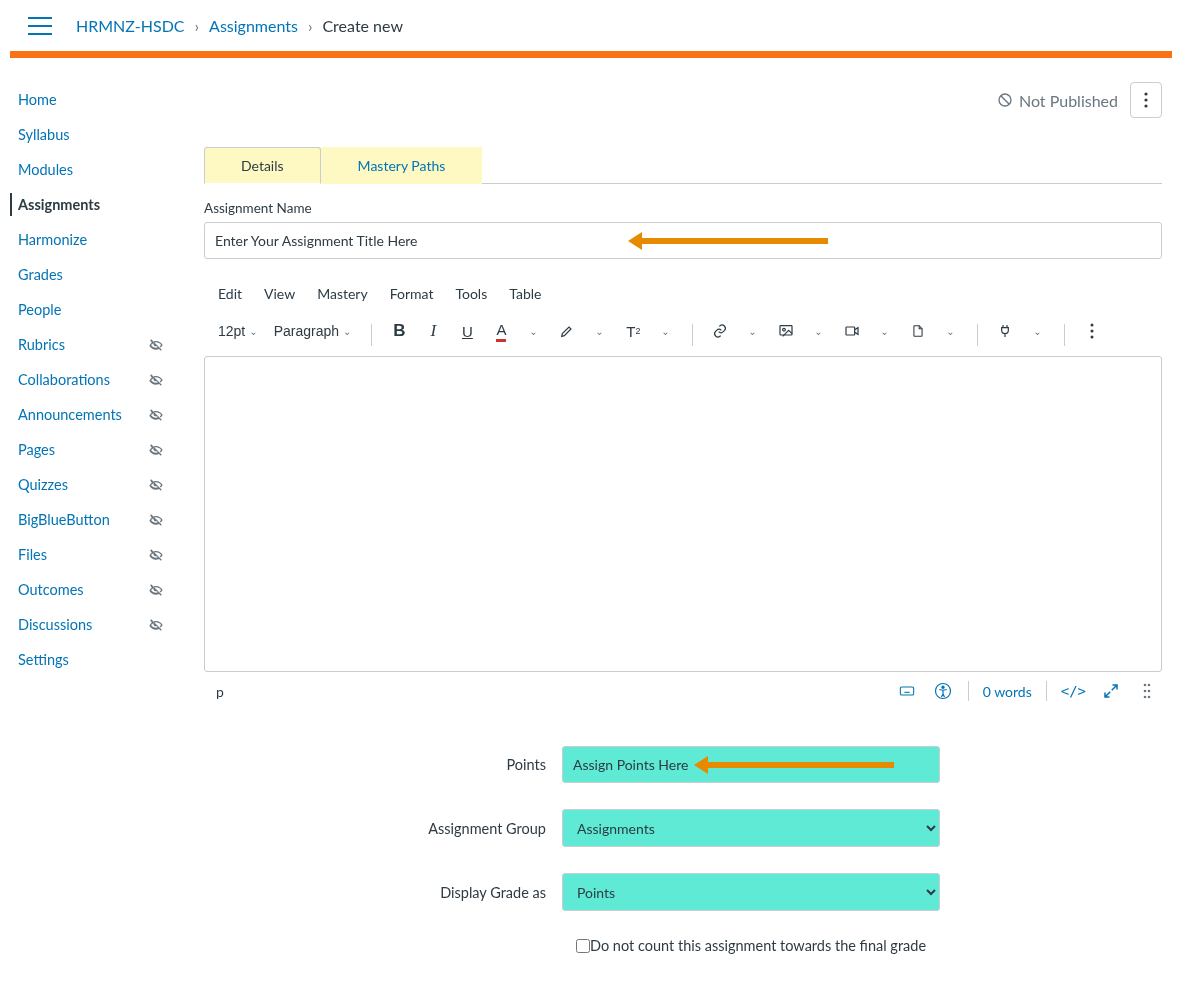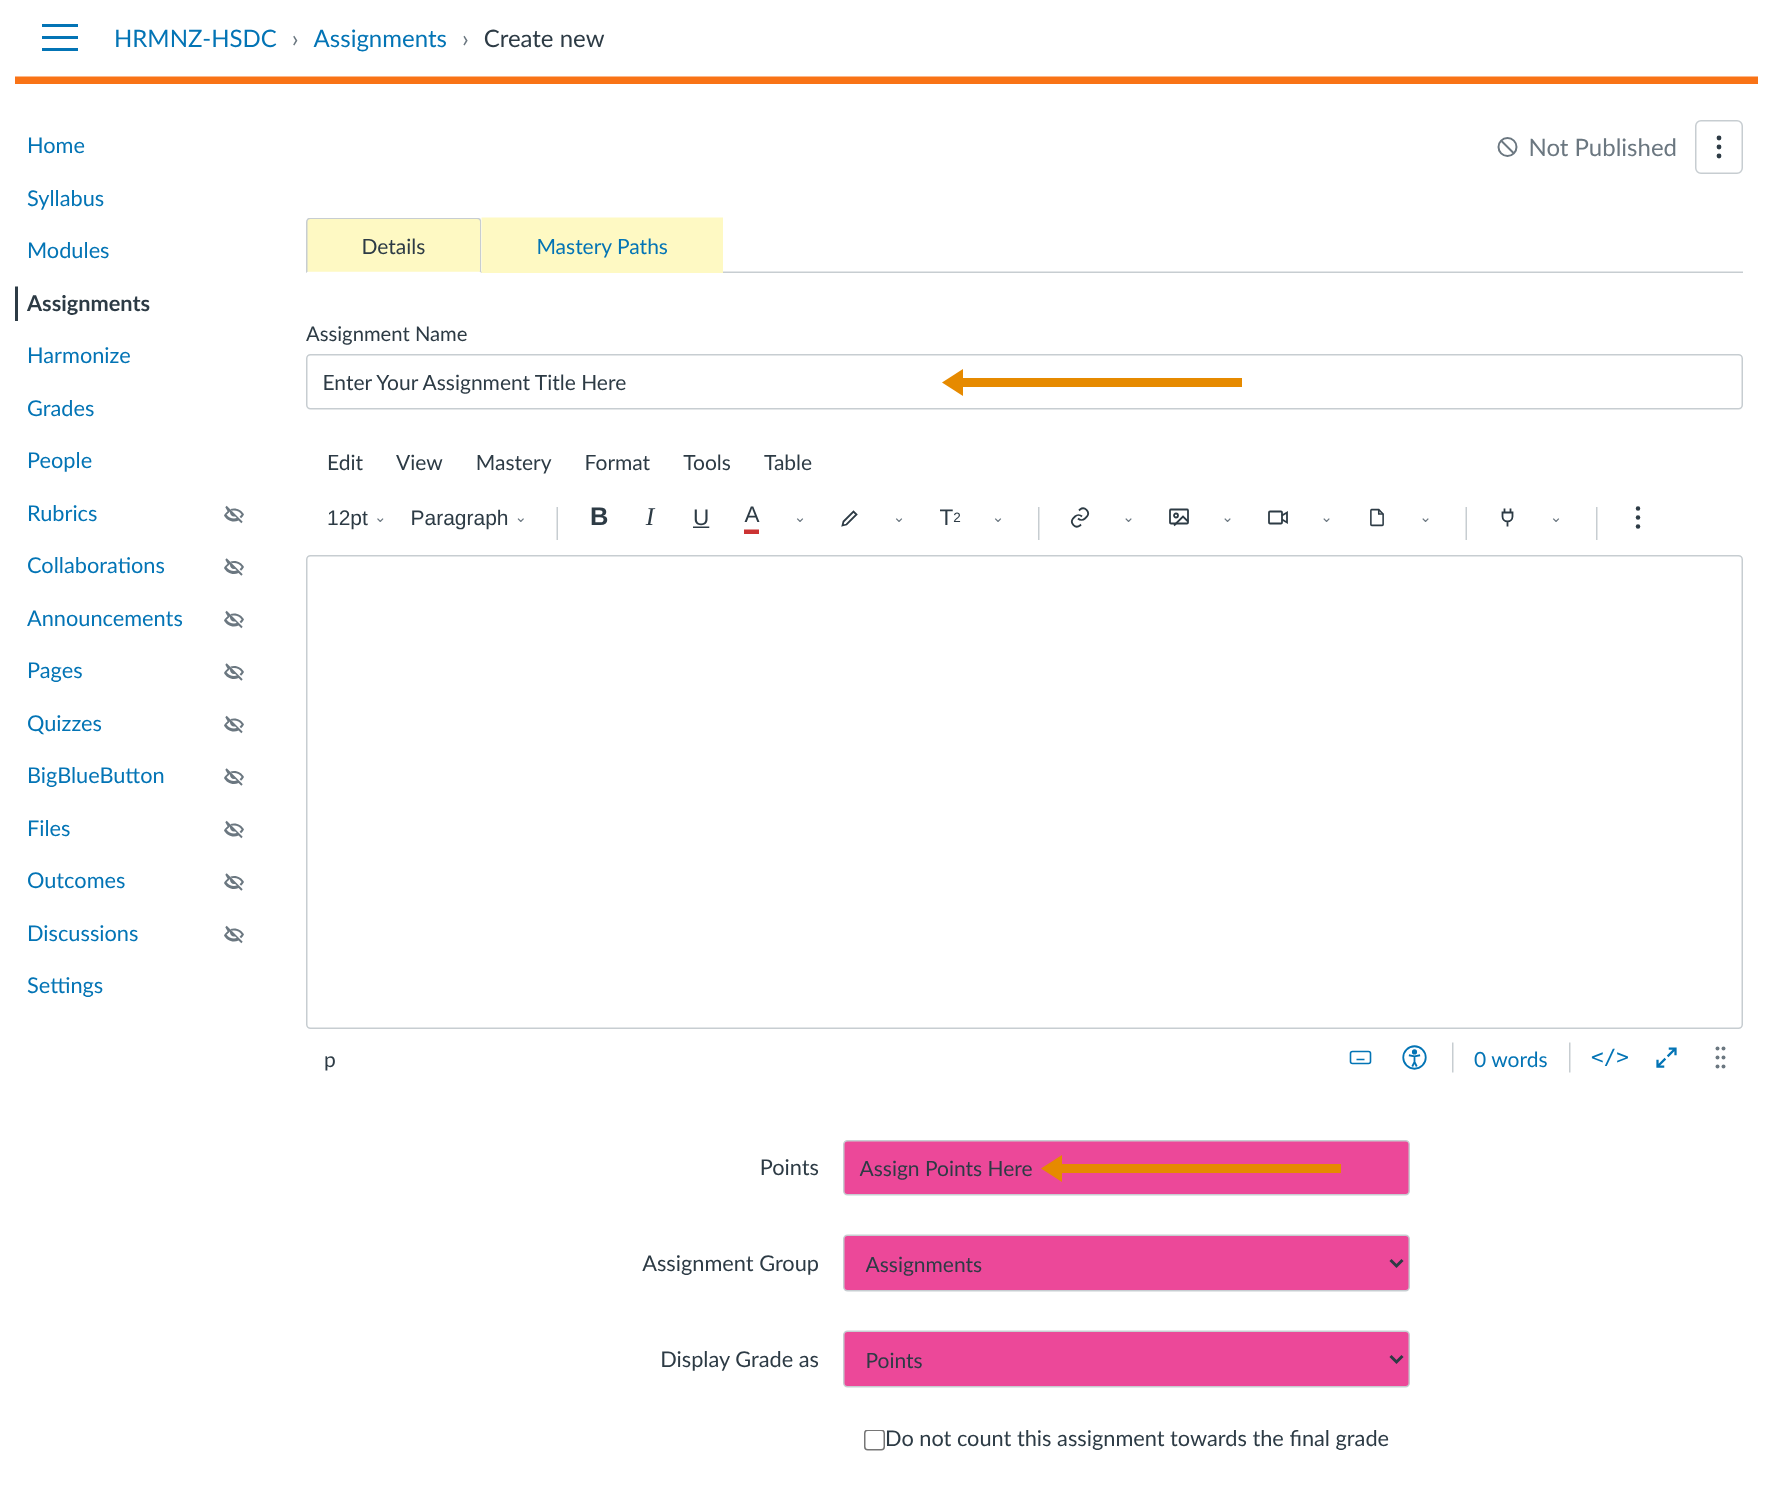--- a/index.html
+++ b/index.html
@@ -1,20 +1,20 @@
 <!DOCTYPE html>
 <html><head>
 <meta charset="utf-8">
 <style>
   * { box-sizing: border-box; margin: 0; padding: 0; }
   body { font-family: "Lato", "Helvetica Neue", Arial, sans-serif; font-size: 14px; color: #2d3b45; background: #fff; width: 1182px; }
   a { text-decoration: none; }
 
   
-  .topbar { display: flex; align-items: flex-start; padding: 16px 10px 16px 18px; border-bottom: 5px solid #f97316; margin: 0 10px; }
+  .topbar { display: flex; align-items: flex-end; padding: 16px 10px 16px 18px; border-bottom: 7px solid #f97316; margin: 0 10px; }
   .hamburger { width: 24px; height: 18px; display: flex; flex-direction: column; justify-content: space-between; cursor: pointer; margin-right: 24px; }
   .hamburger span { display: block; height: 2px; background: #0374b5; }
   .breadcrumb { display: flex; align-items: center; gap: 10px; font-size: 16px; }
   .breadcrumb .link { color: #0374b5; }
   .breadcrumb .current { color: #2d3b45; }
   .breadcrumb .sep { color: #6b7780; }
 
   
   .layout { display: flex; }
   .sidebar { width: 176px; padding: 24px 0 0 0; }
@@ -31,21 +31,21 @@
   .not-pub { display:flex; align-items:center; gap:6px; color:#6b7780; font-size:16px;}
   .kebab-btn { width:32px; height:36px; border:1px solid #c7cdd1; border-radius:4px; background:#fff; display:flex; align-items:center; justify-content:center; cursor:pointer;}
   .kebab-btn svg { color:#2d3b45; }
 
   
   .tabs { display:flex; border-bottom:1px solid #c7cdd1; }
   .tab { padding: 9px 36px; font-size:14px; color:#0374b5; cursor:pointer; border:1px solid transparent; border-bottom:none; position:relative; top:1px; background:#fef9c3;}
   .tab.active { color:#2d3b45; border-color:#c7cdd1; border-bottom:1px solid #fff; border-radius:3px 3px 0 0;}
   
   
-  .field-label { font-size:13.5px; margin: 32px 0 6px 0; display:block; }
+  .field-label { font-size:13.5px; margin: 16px 0 6px 0; display:block; }
   .text-input { width:100%; border:1px solid #c7cdd1; border-radius:3px; padding: 9px 10px; font-size:14px; color:#2d3b45; font-family:inherit;}
 
   
   .rce { margin-top: 22px; }
   .rce-menus { display:flex; gap:22px; padding: 4px 14px 10px 14px; font-size:14px;align-items:flex-end;}
   .rce-menus span { cursor:pointer; }
   .rce-toolbar { display:flex; align-items:flex-end; gap:4px; padding: 4px 10px 10px 10px; flex-wrap:wrap;}
   .tbtn { min-width:30px; height:30px; display:inline-flex; align-items:center; justify-content:center; border:none; background:transparent; cursor:pointer; border-radius:3px; color:#2d3b45; font-size:14px; padding:0 4px;}
   .tcombo { display:inline-flex; align-items:center; gap:2px;}
   .chev { font-size:10px; color:#6b7780; padding:0 4px;}
@@ -54,21 +54,21 @@
   .rce-status { display:flex; align-items:center; justify-content:space-between; padding: 8px 4px 0 12px; font-size:14px; color:#2d3b45;}
   .rce-status-right { display:flex; align-items:center; gap:14px;}
   .rce-status-right .sbtn { display:inline-flex; align-items:center; justify-content:center; width:22px; height:22px; cursor:pointer; color:#0374b5;}
   .rce-status-right .graysbtn { color:#6b7780; }
   .vdiv { width:1px; height:20px; background:#c7cdd1; }
 
   
   .form-grid { margin-top: 44px; }
   .frow { display:flex; align-items:center; margin-bottom: 26px; }
   .flabel { width: 358px; text-align:right; padding-right: 16px; font-size:14.5px; }
-  .fctrl input[type=text], .fctrl select { width: 378px; border:1px solid #c7cdd1; border-radius:3px; padding: 9px 10px; font-size:14px; font-family:inherit; background:#ec4899; color:#2d3b45;}
+  .fctrl input[type=text], .fctrl select { width: 378px; border:1px solid #c7cdd1; border-radius:3px; padding: 9px 10px; font-size:14px; font-family:inherit; background:#5eead4; color:#2d3b45;}
   .fctrl select { appearance: auto; height: 38px;}
   .chkrow { display:flex; align-items:center; margin-left: 372px; font-size:14.5px;}
   .chkrow input { width:14px; height:14px; }
 
   
   .arrow-wrap { position: relative; }
   .arrow { position:absolute; height:6px; background:#e68a00; }
   .arrow::before { content:""; position:absolute; left:-14px; top:-6px; border-right:14px solid #e68a00; border-top:9px solid transparent; border-bottom:9px solid transparent;}
   .arrow1 { top: 16px; left: 438px; width: 186px;}
   .arrow2 { top: 16px; left: 146px; width: 186px;}

